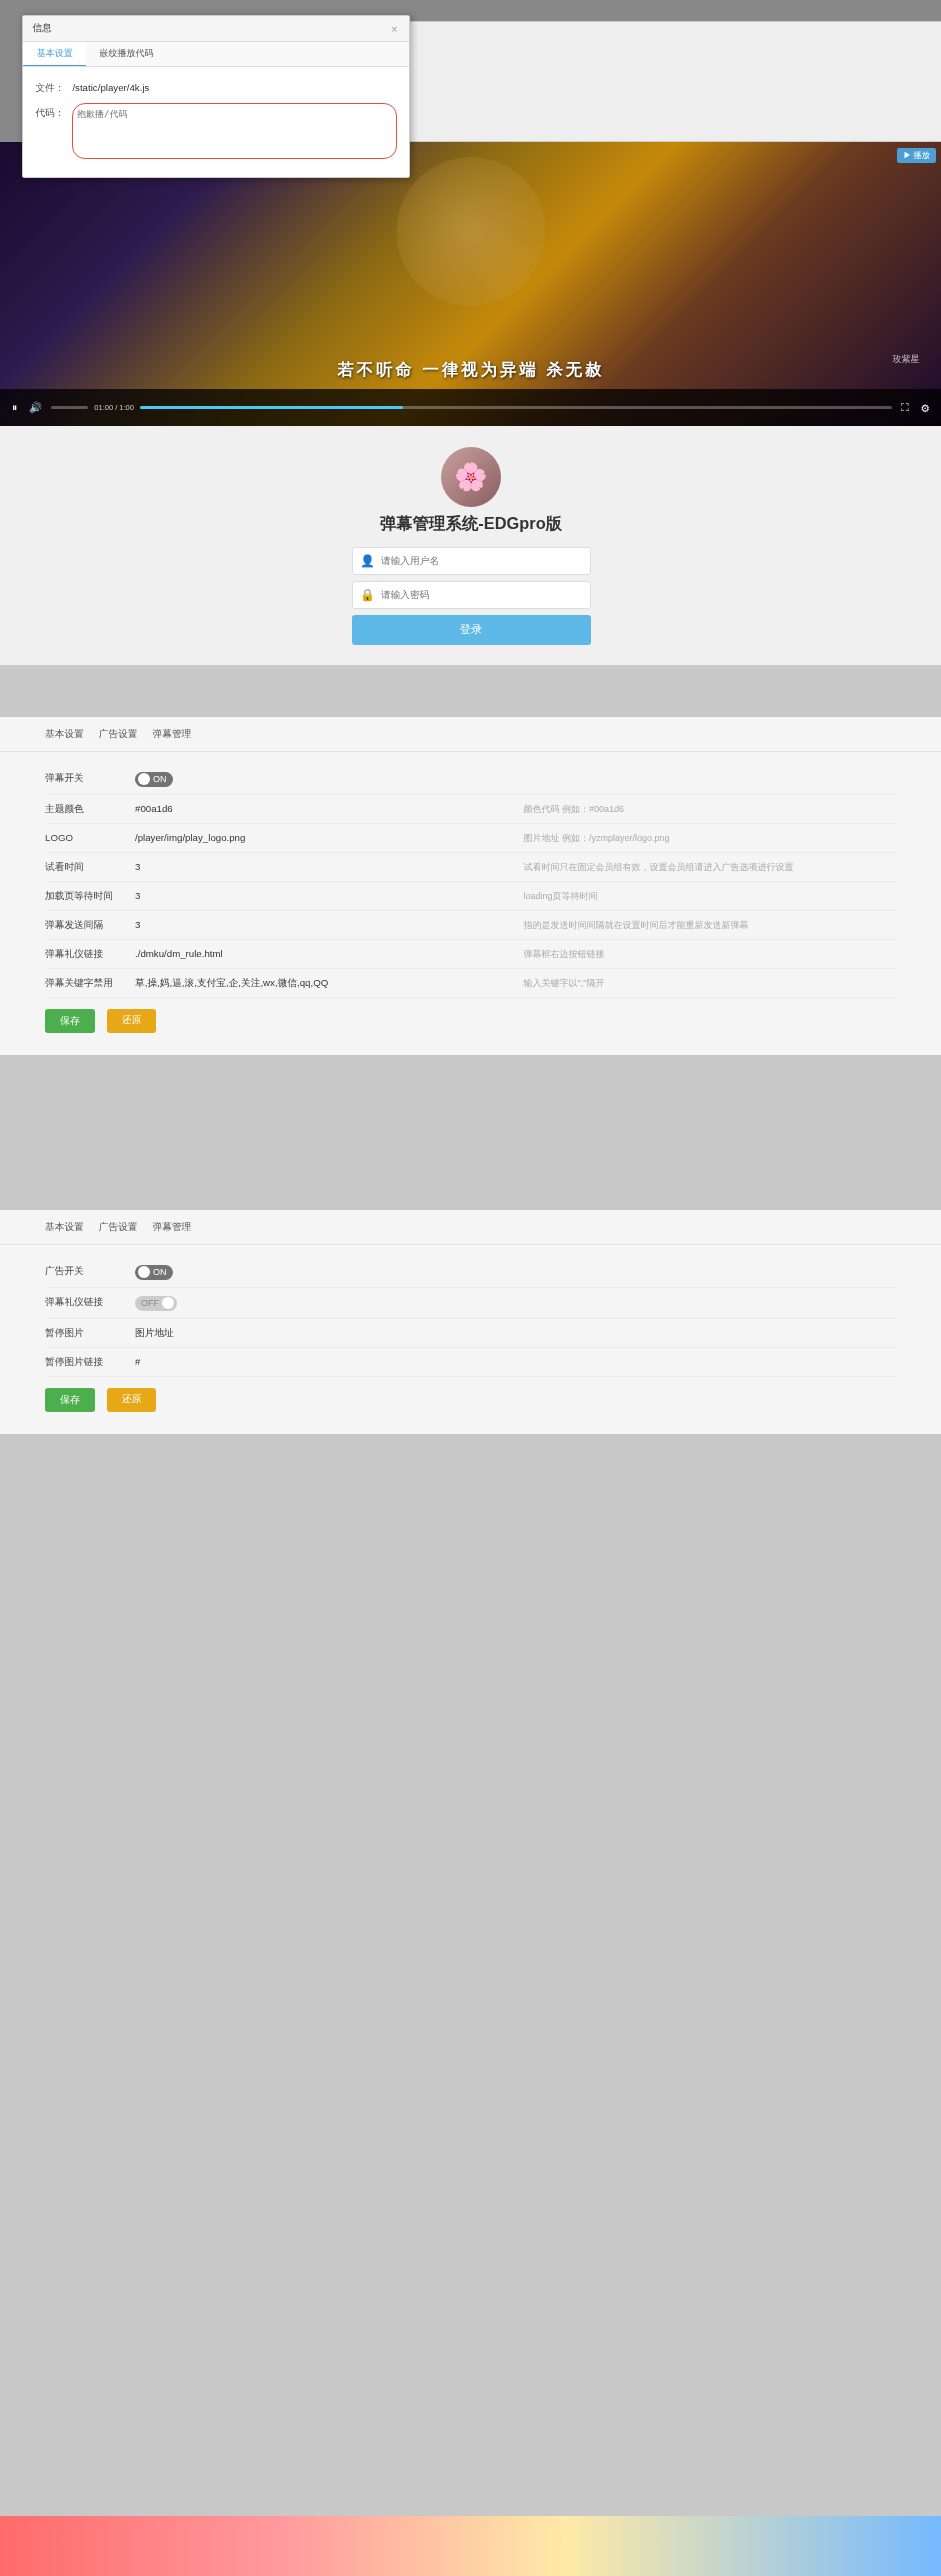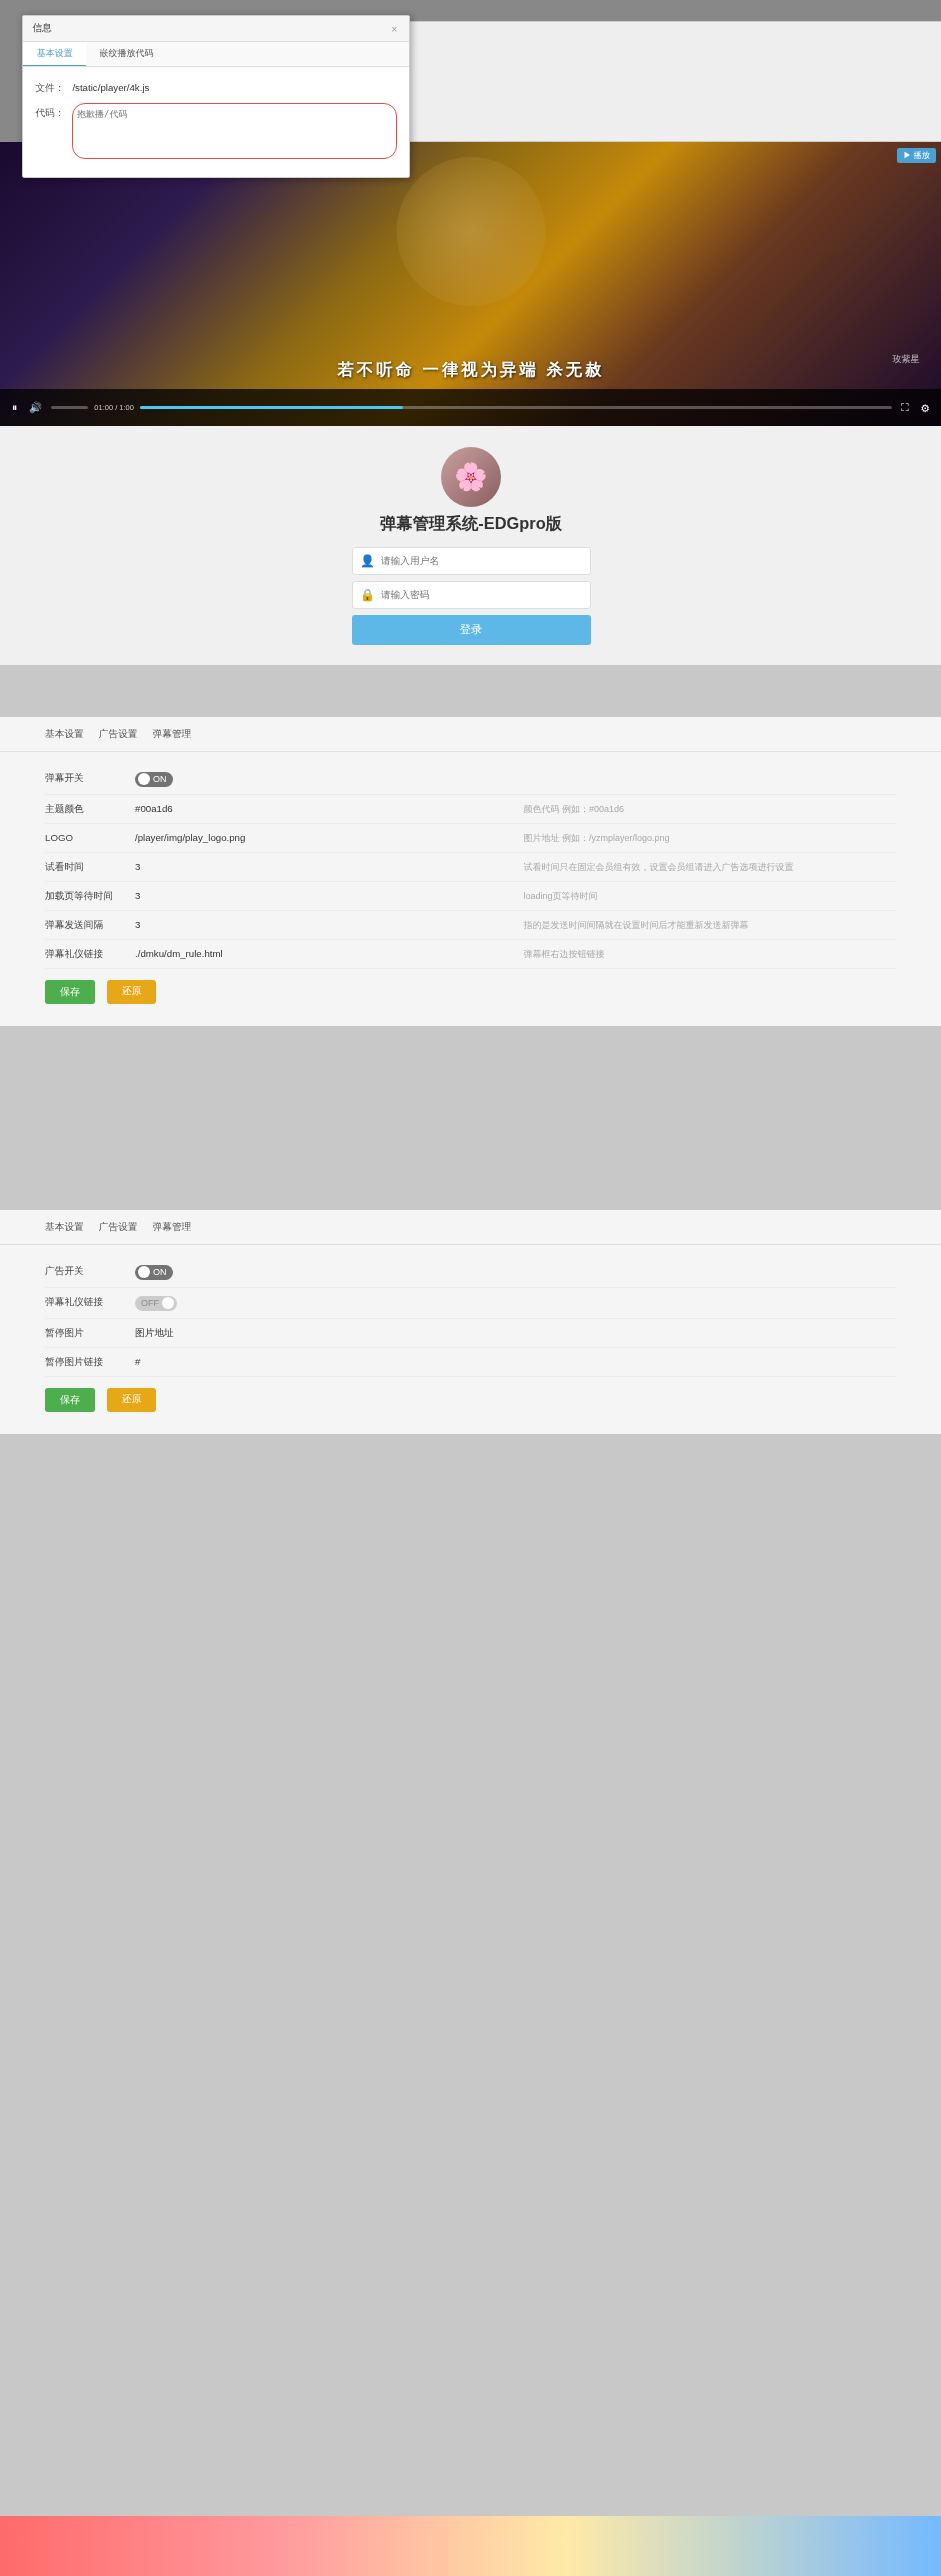--- a/index.html
+++ b/index.html
@@ -477,20 +477,25 @@
       <span class="setting-value">3</span>
       <span class="setting-hint">指的是发送时间间隔就在设置时间后才能重新发送新弹幕</span>
     </div>
 
     <div class="setting-row">
       <span class="setting-label">弹幕礼仪链接</span>
       <span class="setting-value">./dmku/dm_rule.html</span>
       <span class="setting-hint">弹幕框右边按钮链接</span>
     </div>
 
+    <div class="setting-row">
+      <span class="setting-label">弹幕关键字禁用</span>
+      <span class="setting-value">草,操,妈,逼,滚,支付宝,企,关注,wx,微信,qq,QQ</span>
+      <span class="setting-hint">输入关键字以","隔开</span>
+    </div>
 
     <div class="btn-row">
       <button class="btn-save">保存</button>
       <button class="btn-reset">还原</button>
     </div>
   </div>
 </div>
 
 <div class="settings-section" style="top: 1210px;">
   <div class="settings-nav">

